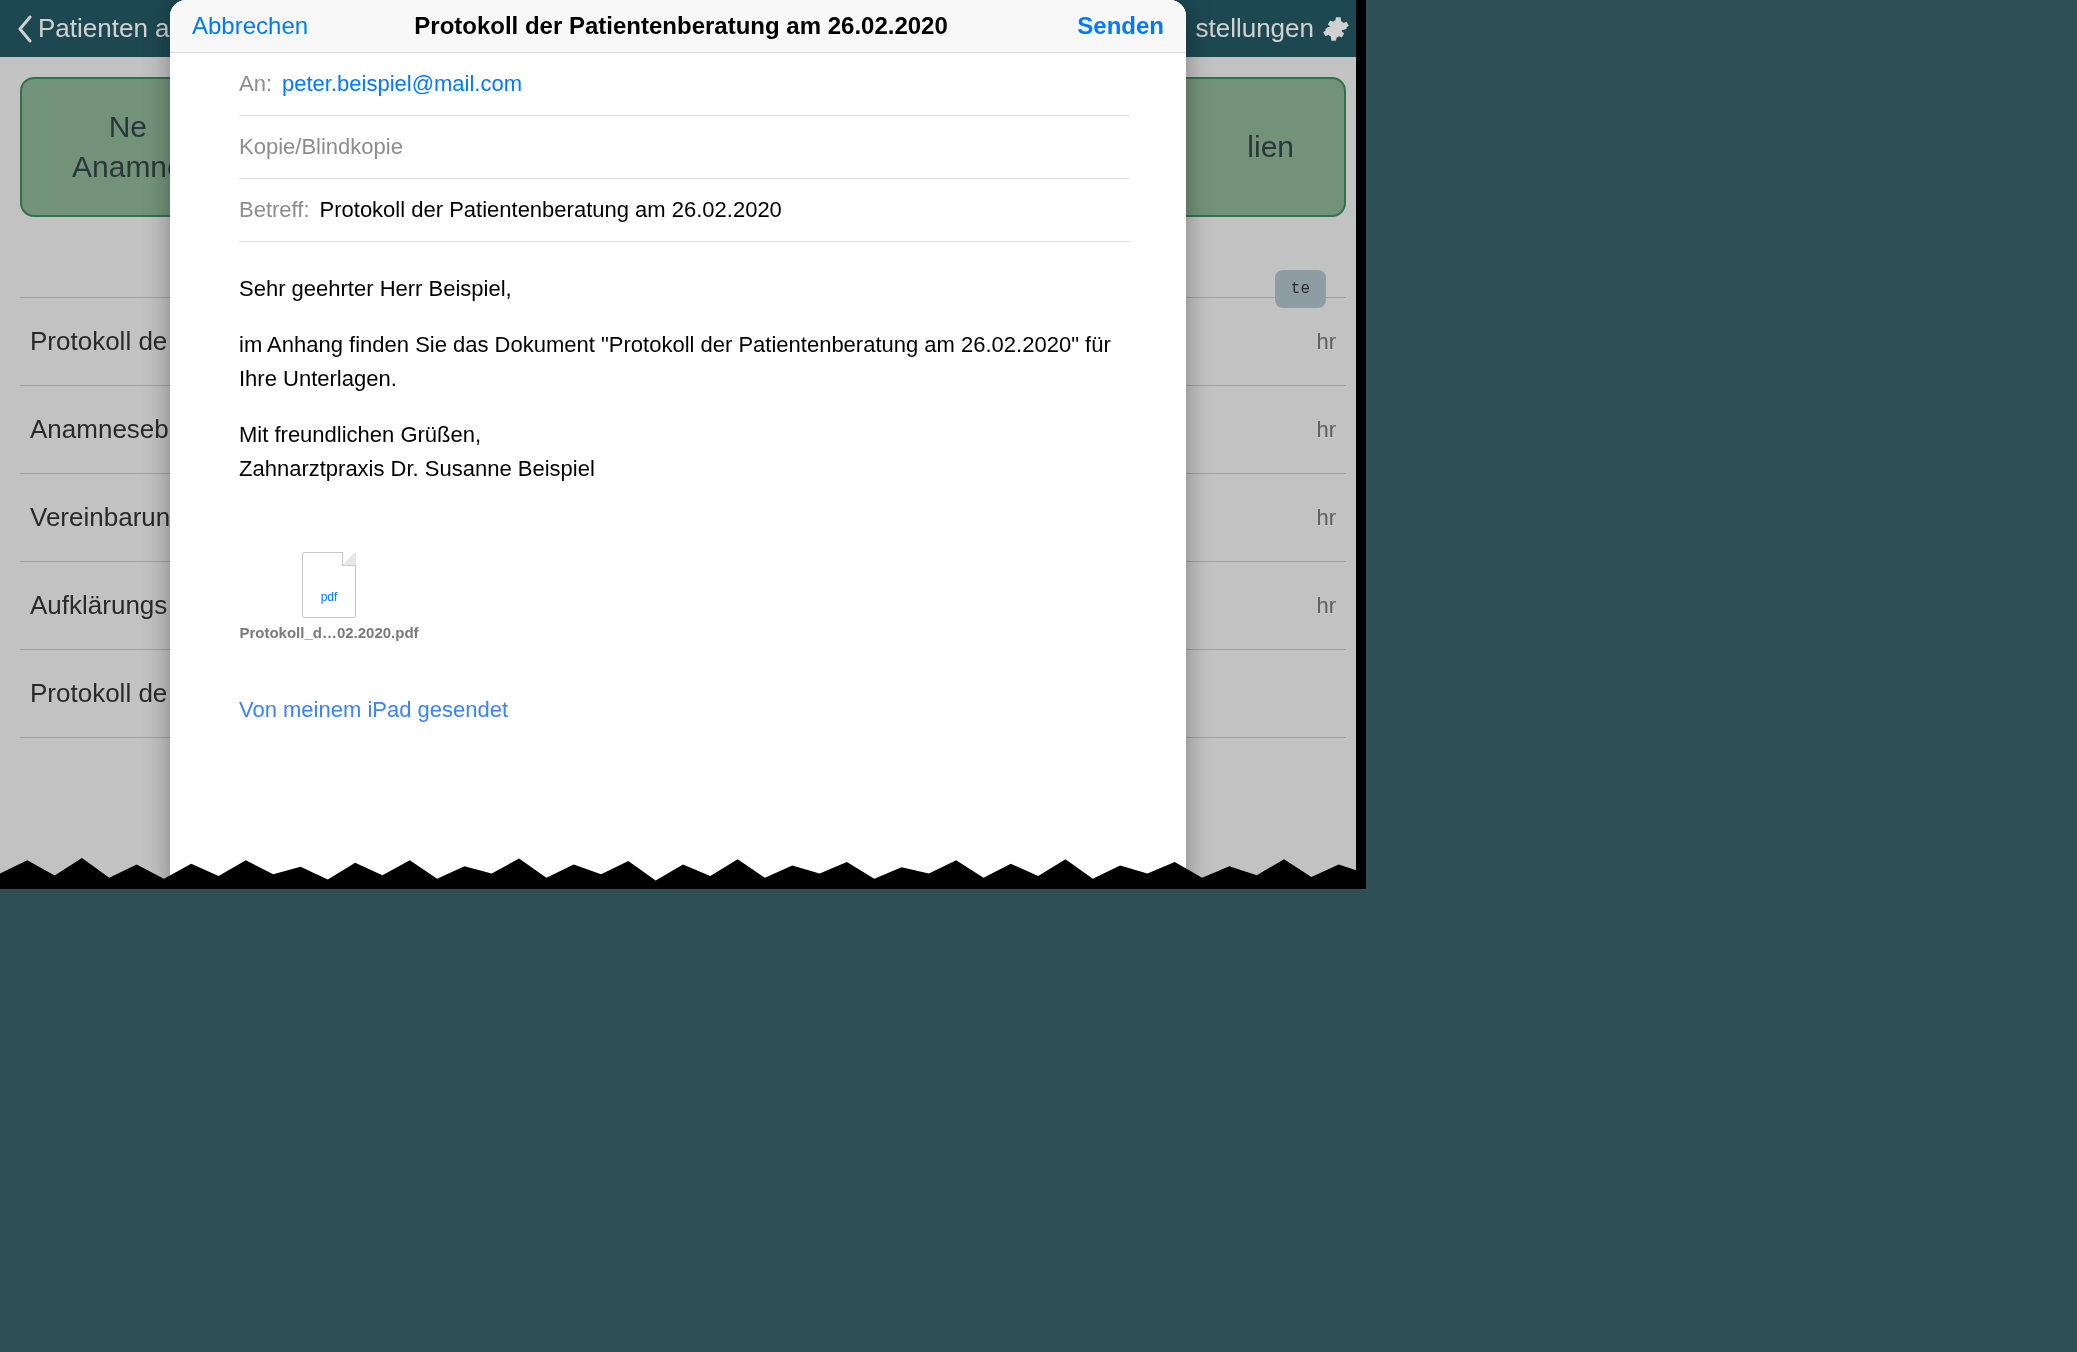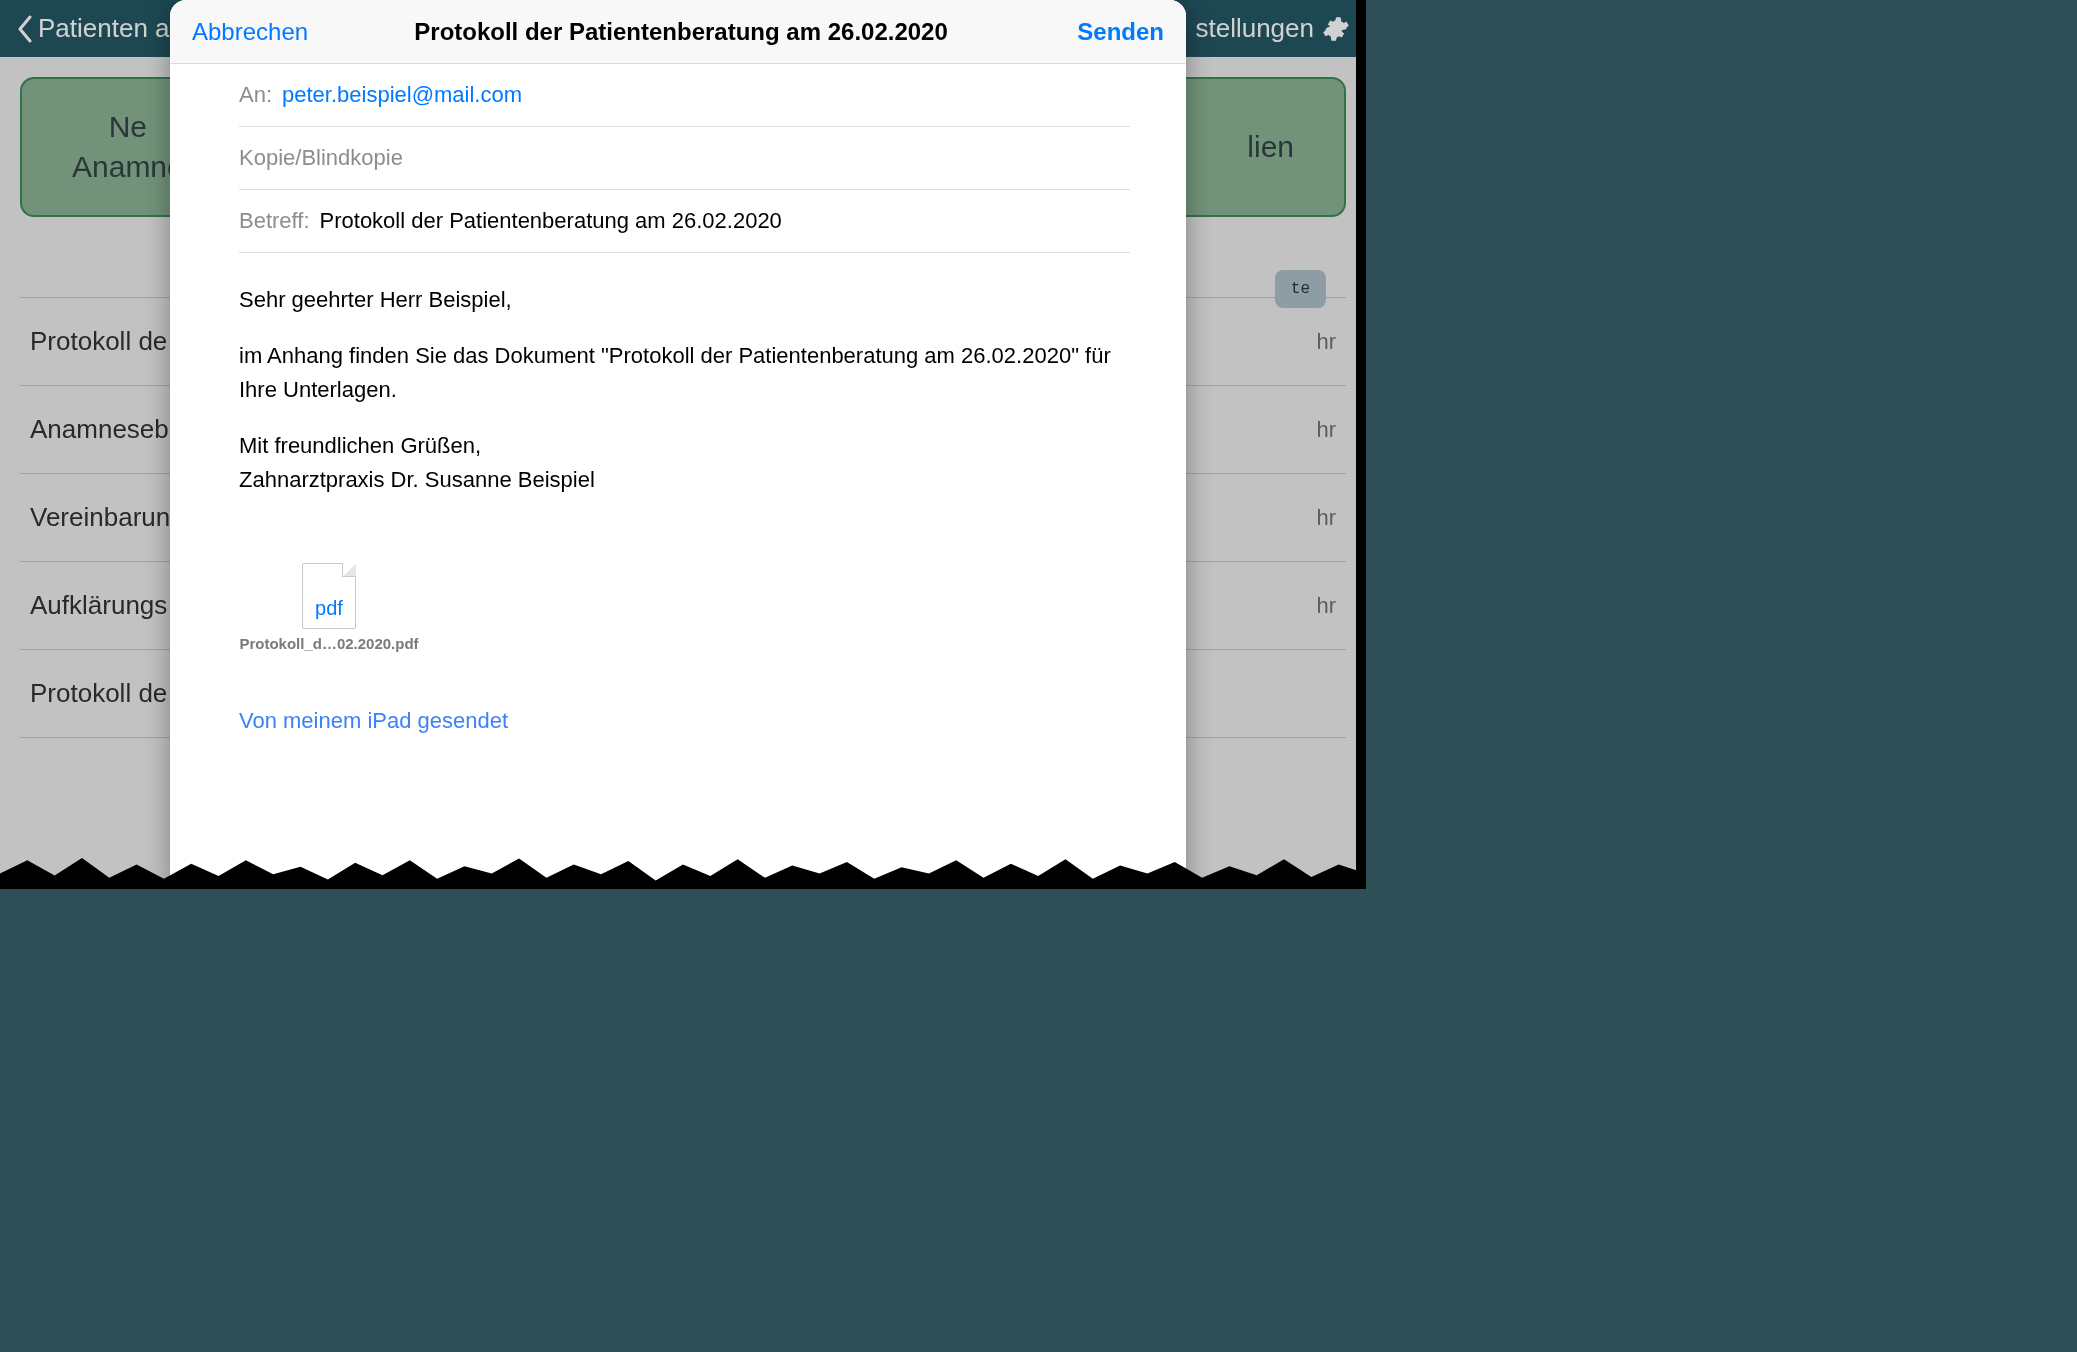--- a/index.html
+++ b/index.html
@@ -102,21 +102,21 @@
     width: 1016px;
     bottom: 0;
     background: #fff;
     border-radius: 16px 16px 0 0;
     box-shadow: 0 4px 26px rgba(0,0,0,0.35);
     display: flex;
     flex-direction: column;
     overflow: hidden;
   }
   .modal-header {
-    height: 64px;
+    height: 53px;
     border-bottom: 1px solid #dcdcdc;
     background: #f8f8f8;
     display: flex;
     align-items: center;
     justify-content: space-between;
     padding: 0 22px;
   }
   .modal-header .title {
     font-weight: 700;
     font-size: 24px;
@@ -186,21 +186,21 @@
   .doc-icon .fold {
     position: absolute;
     top: -1px; right: -1px;
     width: 14px; height: 14px;
     background: linear-gradient(135deg, #fff 50%, #e6e6e6 50%);
     border-left: 1px solid #c9c9c9;
     border-bottom: 1px solid #c9c9c9;
   }
   .doc-icon .ext {
     color: #007aff;
-    font-size: 20px;
+    font-size: 12px;
     margin-top: 24px;
   }
   .attachment-name {
     font-size: 15px;
     color: #7a7a7a;
     font-weight: 600;
     word-break: break-all;
   }
   .sent-from {
     padding: 46px 56px 40px 56px;

